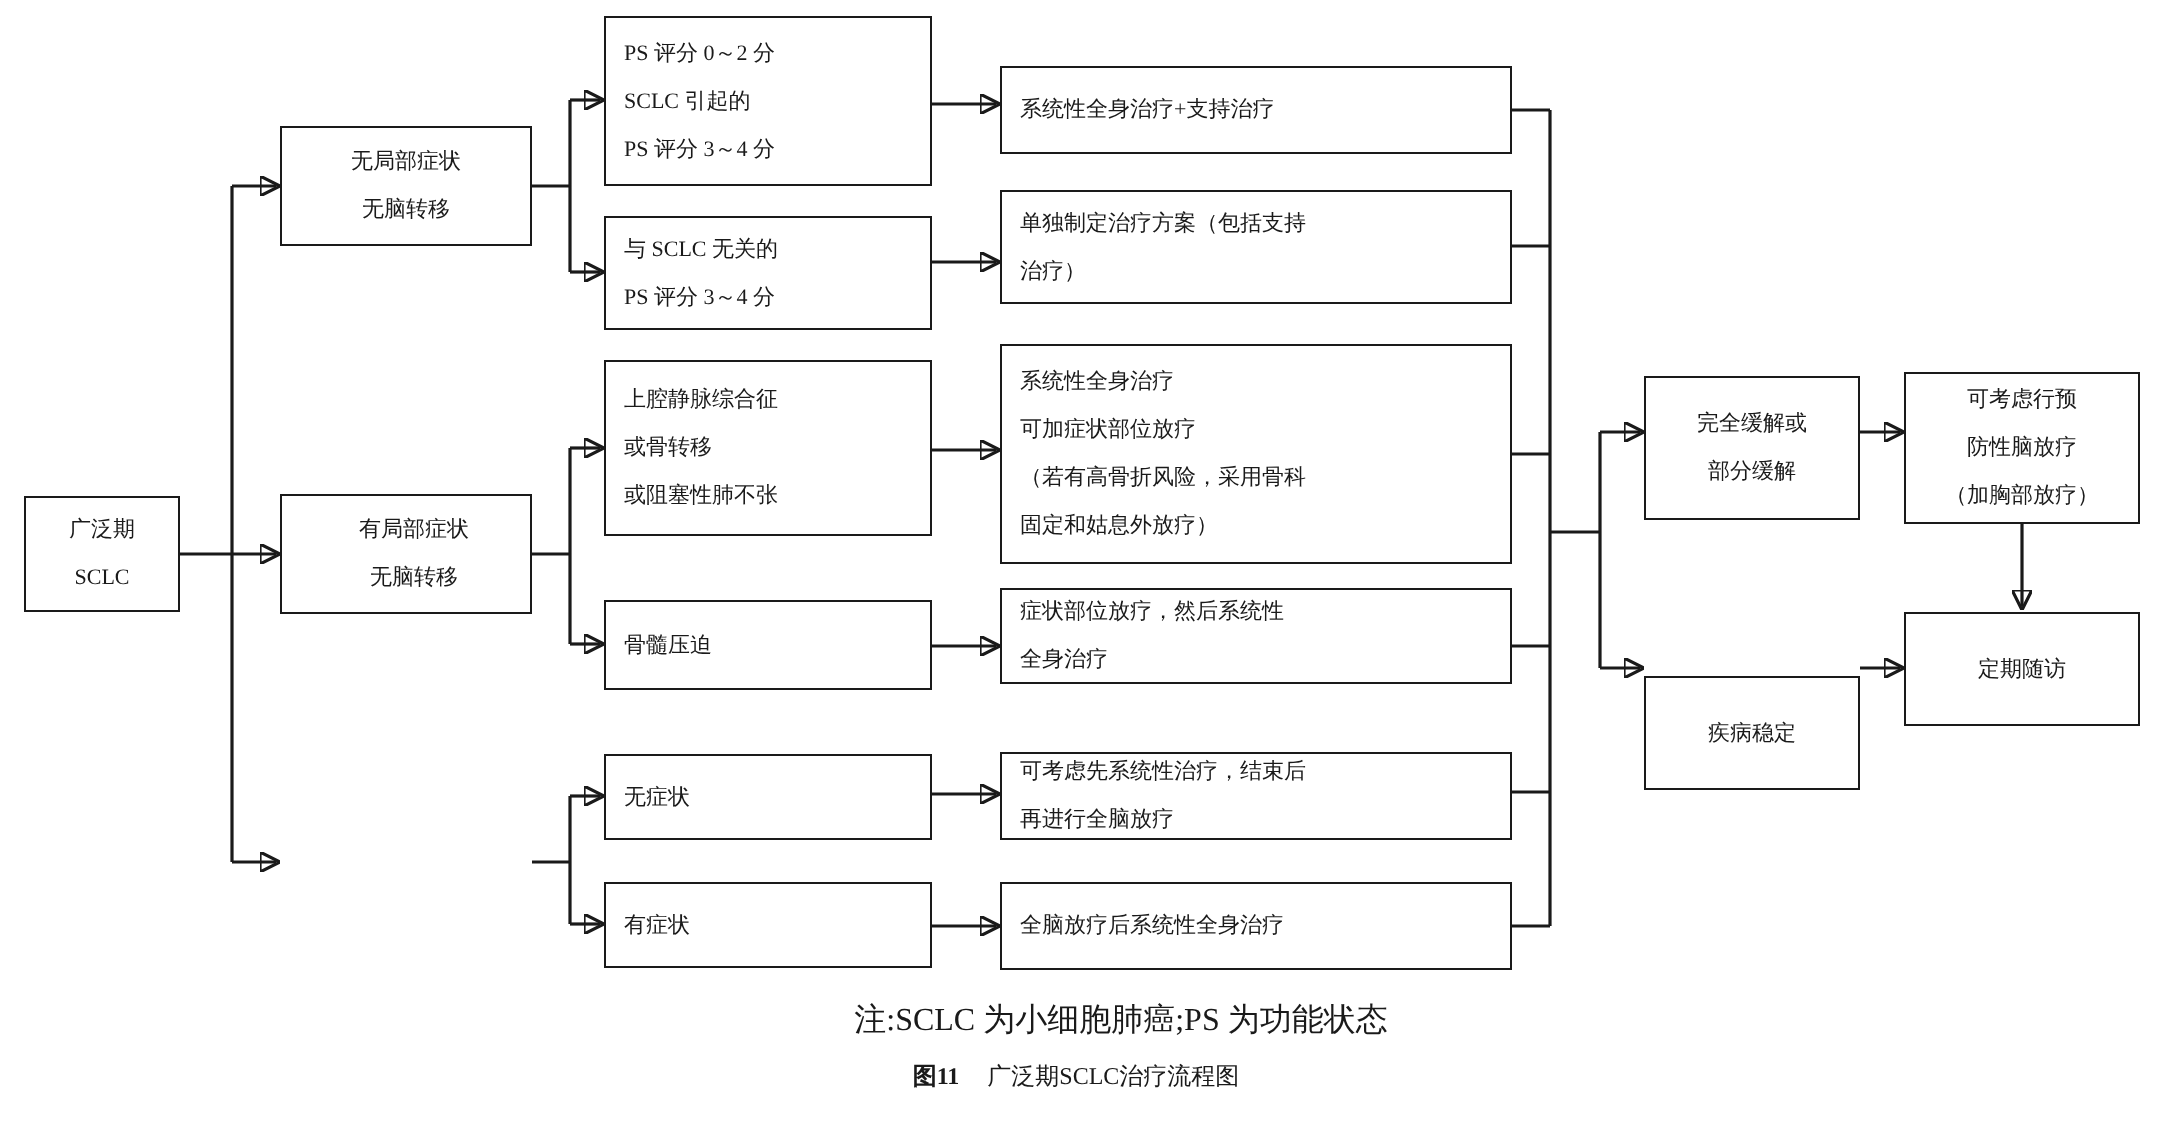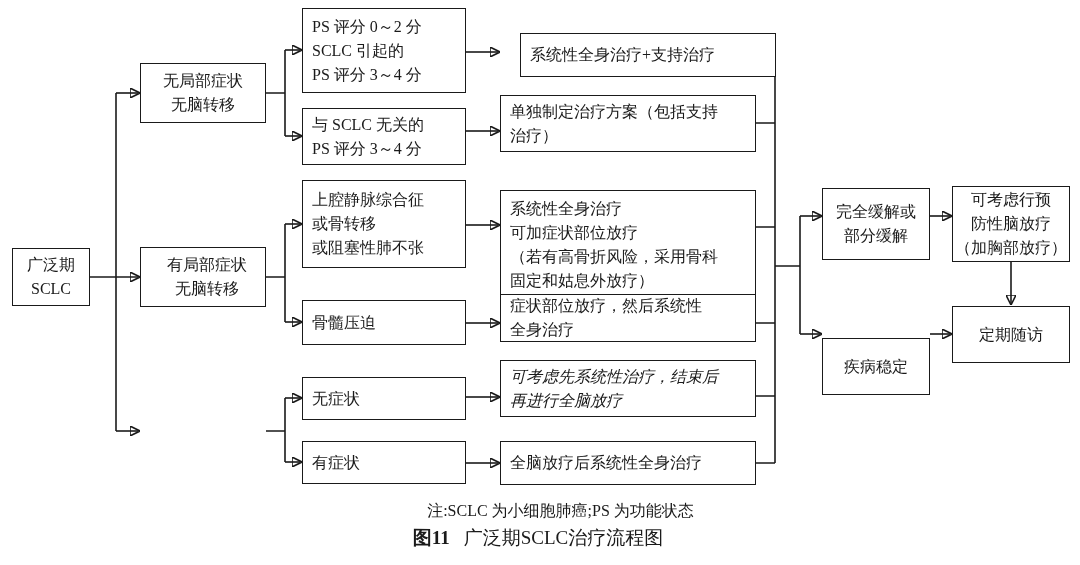--- a/index.html
+++ b/index.html
@@ -22,35 +22,35 @@
     stroke: #1a1a1a;
     stroke-width: 1.6;
   }
   .box {
     position: absolute;
     box-sizing: border-box;
     border: 1.5px solid #1a1a1a;
     background: #ffffff;
     display: flex;
     align-items: center;
-    font-size: 16px;
+    font-size: 11px;
     line-height: 24px;
     white-space: pre-line;
   }
   .ctr { justify-content: center; text-align: center; padding: 1px 2px; }
   .lft { justify-content: flex-start; text-align: left; padding: 2px 6px 2px 9px; }
   .caption {
     position: absolute;
     left: 0;
     top: 498px;
     width: 1076px;
     text-align: center;
   }
   .note-line { font-size: 16px; line-height: 26px; padding-left: 45px; }
-  .fig-line { font-size: 19px; line-height: 28px; }
+  .fig-line { font-size: 12px; line-height: 28px; }
   .fig-label { font-weight: bold; margin-right: 14px; }
 </style>
 </head>
 <body>
 
 <div class="stage">
 
   <svg class="edges" viewBox="0 0 1080 565" xmlns="http://www.w3.org/2000/svg">
     <defs>
       <marker id="arrow" viewBox="0 0 10 10" refX="8" refY="5" markerWidth="10" markerHeight="10" markerUnits="userSpaceOnUse" orient="auto-start-reverse">
@@ -120,30 +120,30 @@
 PS 评分 3～4 分</div>
   <div class="box lft" style="left:302px; top:108px; width:164px; height:57px;">与 SCLC 无关的
 PS 评分 3～4 分</div>
   <div class="box lft" style="left:302px; top:180px; width:164px; height:88px;">上腔静脉综合征
 或骨转移
 或阻塞性肺不张</div>
   <div class="box lft" style="left:302px; top:300px; width:164px; height:45px;">骨髓压迫</div>
   <div class="box lft" style="left:302px; top:377px; width:164px; height:43px;">无症状</div>
   <div class="box lft" style="left:302px; top:441px; width:164px; height:43px;">有症状</div>
 
-  <div class="box lft" style="left:520px; top:33px; width:256px; height:44px;">系统性全身治疗+支持治疗</div>
+  <div class="box lft" style="left:500px; top:33px; width:256px; height:44px;">系统性全身治疗+支持治疗</div>
   <div class="box lft" style="left:500px; top:95px; width:256px; height:57px;">单独制定治疗方案（包括支持
 治疗）</div>
-  <div class="box lft" style="left:500px; top:190px; width:256px; height:110px;">系统性全身治疗
+  <div class="box lft" style="left:500px; top:172px; width:256px; height:110px;">系统性全身治疗
 可加症状部位放疗
 （若有高骨折风险，采用骨科
 固定和姑息外放疗）</div>
   <div class="box lft" style="left:500px; top:294px; width:256px; height:48px;">症状部位放疗，然后系统性
 全身治疗</div>
-  <div class="box lft" style="left:500px; top:360px; width:256px; height:57px;font-style:italic;">可考虑先系统性治疗，结束后
+  <div class="box lft" style="left:500px; top:376px; width:256px; height:44px;">可考虑先系统性治疗，结束后
 再进行全脑放疗</div>
   <div class="box lft" style="left:500px; top:441px; width:256px; height:44px;">全脑放疗后系统性全身治疗</div>
 
   <div class="box ctr" style="left:822px; top:188px; width:108px; height:72px;">完全缓解或
 部分缓解</div>
   <div class="box ctr" style="left:822px; top:306px; width:108px; height:57px;margin-top:32px;">疾病稳定</div>
 
   <div class="box ctr" style="left:952px; top:186px; width:118px; height:76px;">可考虑行预
 防性脑放疗
 （加胸部放疗）</div>

